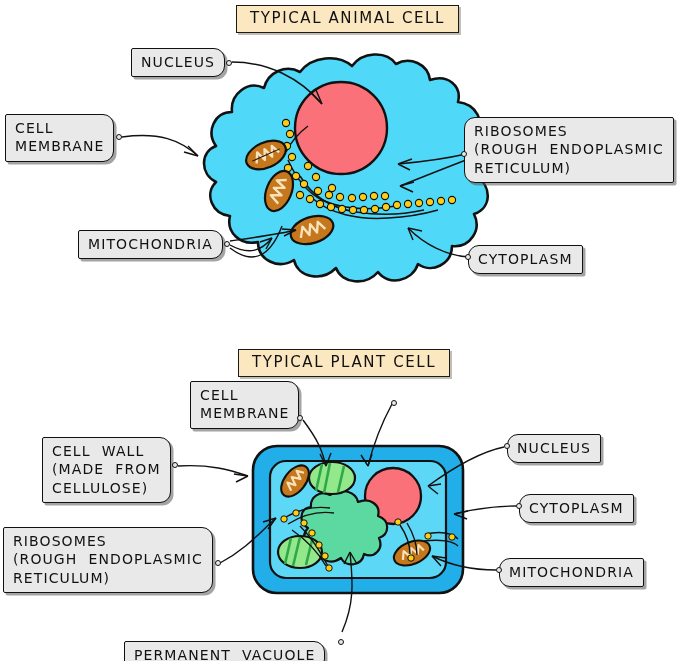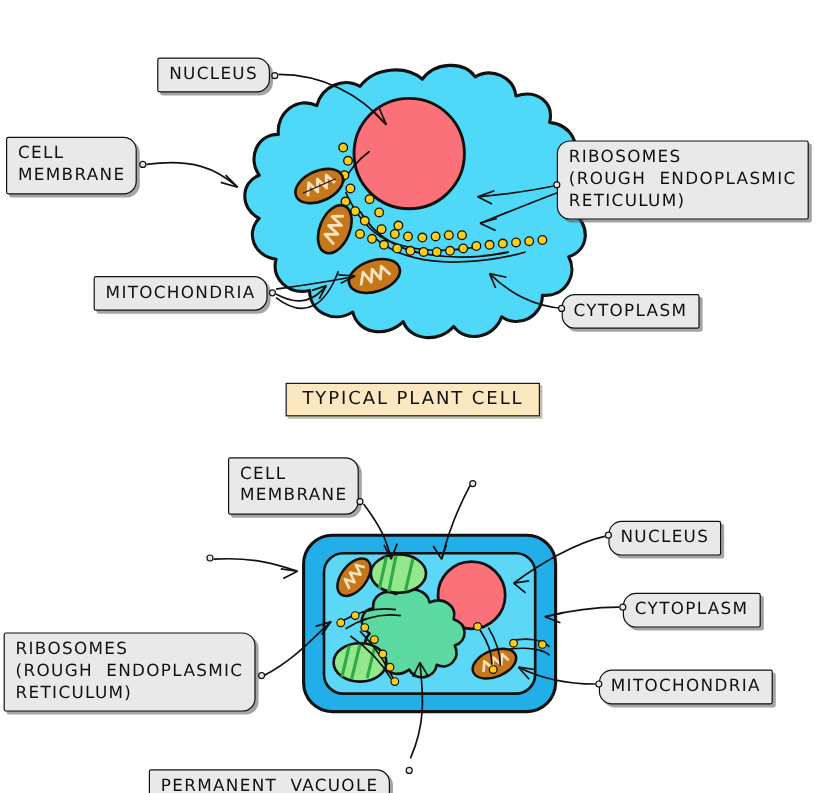--- a/index.html
+++ b/index.html
@@ -228,22 +228,23 @@
       <path d="M276 518 L263 522 M276 518 L268 529"></path>
 
       <path d="M496 570 C470 570 448 564 432 556"></path>
       <path d="M432 556 L446 558 M432 556 L441 566"></path>
 
       <path d="M342 632 C356 600 352 576 350 552"></path>
       <path d="M350 552 L344 564 M350 552 L357 564"></path>
     </g>
   </svg>
 
-
-  <div class="banner" style="left:238px;top:319px;">TYPICAL  PLANT  CELL</div>
+  <div class="banner" style="left:236px;top:5px;">TYPICAL  ANIMAL  CELL</div>
+
+  <div class="banner" style="left:238px;top:349px;">TYPICAL  PLANT  CELL</div>
 
   <div class="lbl notch-tr" style="left:131px;top:48px;">NUCLEUS</div>
   <div class="ring" style="left:226px;top:60px;"></div>
 
   <div class="lbl notch-tr" style="left:5px;top:114px;">CELL
 MEMBRANE</div>
   <div class="ring" style="left:116px;top:134px;"></div>
 
   <div class="lbl notch-tl" style="left:464px;top:117px;">RIBOSOMES
 (ROUGH  ENDOPLASMIC
@@ -255,20 +256,23 @@
 
   <div class="lbl notch-tl" style="left:468px;top:245px;">CYTOPLASM</div>
   <div class="ring" style="left:465px;top:254px;"></div>
 
   <div class="lbl notch-tr" style="left:190px;top:381px;">CELL
 MEMBRANE</div>
   <div class="ring" style="left:297px;top:415px;"></div>
 
   <div class="ring" style="left:391px;top:400px;"></div>
 
+  <div class="lbl notch-tr" style="left:42px;top:437px;">CELL  WALL
+(MADE  FROM
+CELLULOSE)</div>
   <div class="ring" style="left:172px;top:462px;"></div>
 
   <div class="lbl notch-tl" style="left:507px;top:434px;">NUCLEUS</div>
   <div class="ring" style="left:504px;top:443px;"></div>
 
   <div class="lbl notch-tl" style="left:519px;top:494px;">CYTOPLASM</div>
   <div class="ring" style="left:516px;top:503px;"></div>
 
   <div class="lbl notch-tr" style="left:3px;top:527px;">RIBOSOMES
 (ROUGH  ENDOPLASMIC

